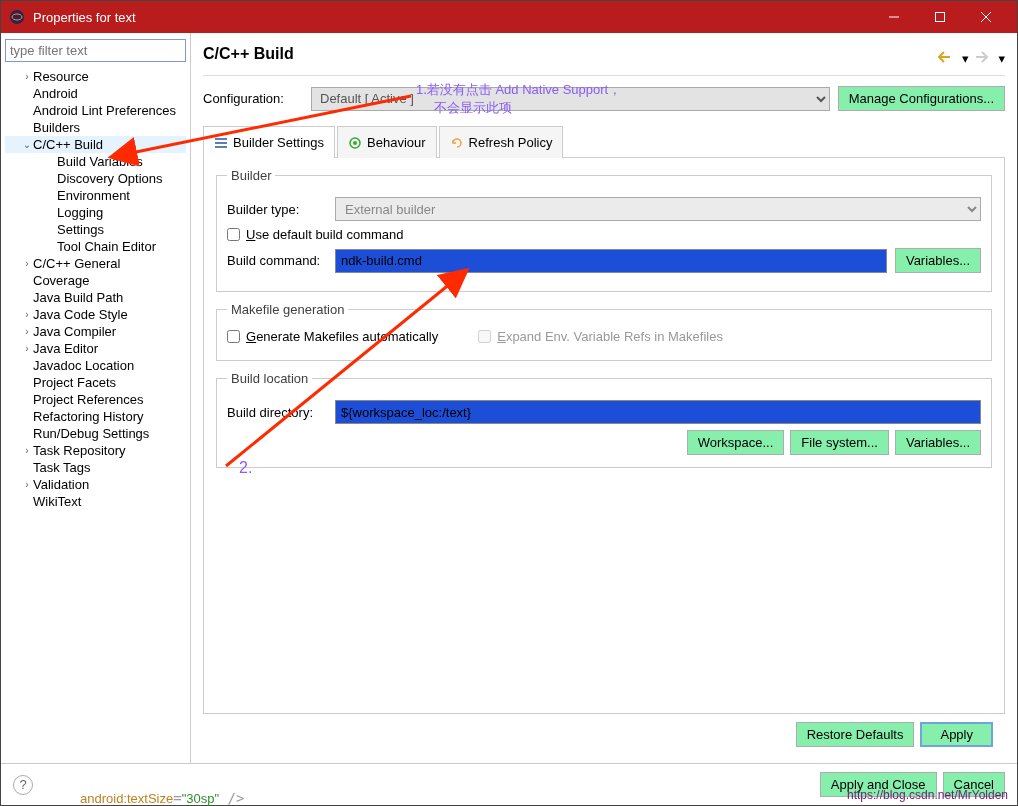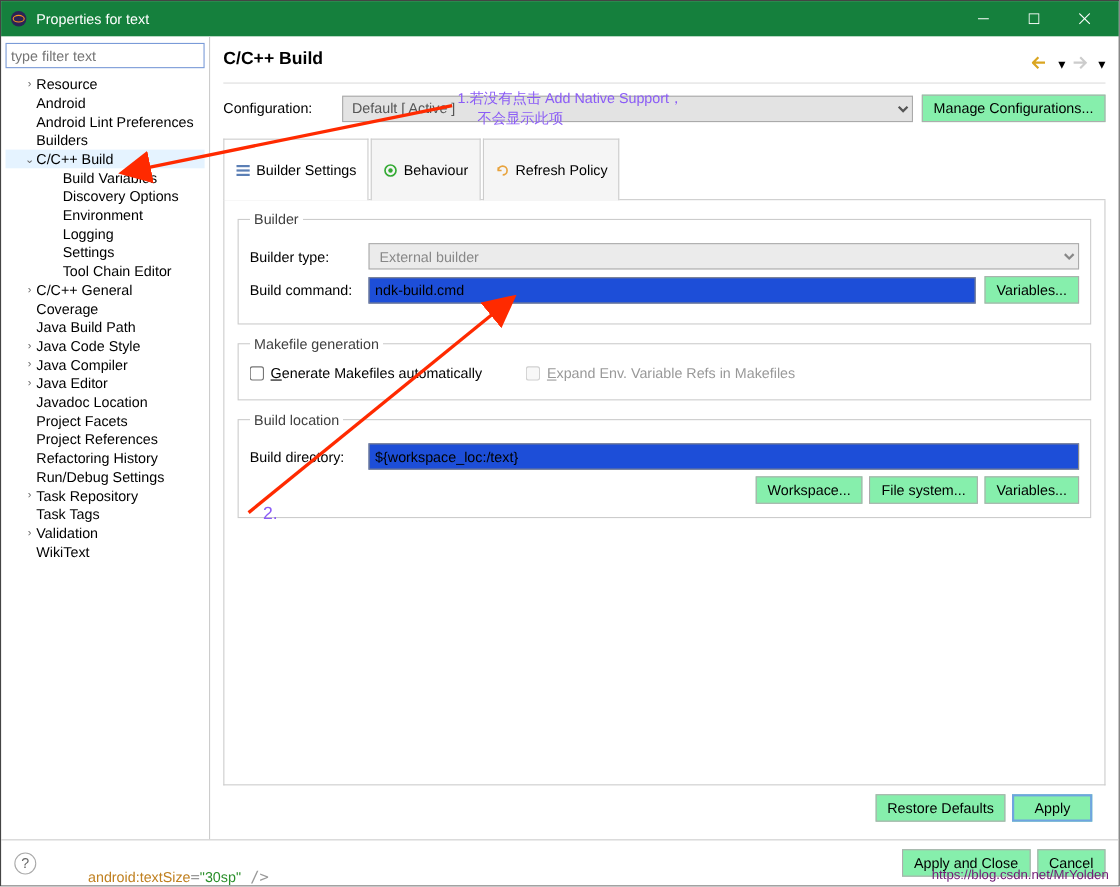--- a/index.html
+++ b/index.html
@@ -1,18 +1,18 @@
 <!DOCTYPE html>
 <html><head>
 <meta charset="utf-8">
 <style>
 * { box-sizing: border-box; font-family: "Segoe UI", Tahoma, sans-serif; font-size: 13px; }
 body { margin: 0; background: #fff; position: relative; }
 .window { width: 1018px; height: 806px; border: 1px solid #444; display: flex; flex-direction: column; background: #fff; position: relative; }
-.titlebar { height: 32px; background: #15803d; color: #fff; display: flex; align-items: center; padding: 0 8px; }
+.titlebar { height: 32px; background: #b91c1c; color: #fff; display: flex; align-items: center; padding: 0 8px; }
 .titlebar .icon { width: 16px; height: 16px; margin-right: 8px; display: inline-flex; align-items: center; justify-content: center; }
 .titlebar .spacer { flex: 1; }
 .titlebar .winbtn { width: 46px; height: 32px; display: flex; align-items: center; justify-content: center; color: #fff; }
 .body { flex: 1; display: flex; border-bottom: 1px solid #ccc; min-height: 0; }
 .sidebar { width: 190px; border-right: 1px solid #ccc; padding: 6px 4px; overflow: hidden; }
 .filter { width: 100%; border: 1px solid #7a9bd8; padding: 3px 4px; margin-bottom: 6px; }
 .tree { font-size: 13px; }
 .tree-item { padding: 1px 0 1px 0; white-space: nowrap; display: flex; align-items: center; cursor: default; }
 .tree-item .caret { width: 12px; text-align: center; color: #666; font-size: 10px; display: inline-block; }
 .tree-item.sel { background: #e5f3ff; }
@@ -20,21 +20,21 @@
 .indent2 { padding-left: 40px; }
 .main { flex: 1; display: flex; flex-direction: column; padding: 8px 12px; min-width: 0; }
 .header { display: flex; align-items: center; }
 .header h1 { font-size: 16px; font-weight: 600; margin: 4px 0 12px; flex: 1; }
 .header .nav { display: flex; gap: 6px; }
 .hr { border-bottom: 1px solid #ddd; margin-bottom: 10px; }
 .configrow { display: flex; align-items: center; gap: 8px; margin-bottom: 14px; }
 .configrow select { flex: 1; height: 24px; background: #e5e5e5; border: 1px solid #aaa; padding: 0 4px; }
 .btn { background: #86efac; border: 1px solid #adadad; padding: 4px 10px; cursor: default; }
 .tabs { display: flex; border-bottom: 1px solid #ccc; }
-.tab { padding: 20px 10px; border: 1px solid #ccc; border-bottom: none; background: #fff; margin-right: 2px; display: flex; gap: 5px; align-items: center; position: relative; top: 1px; }
+.tab { padding: 8px 10px; border: 1px solid #ccc; border-bottom: none; background: #fff; margin-right: 2px; display: flex; gap: 5px; align-items: center; position: relative; top: 1px; }
 .tab.active { background: #fff; font-weight: normal; }
 .tab:not(.active) { background: #f5f5f5; }
 .tabicon { width: 14px; height: 14px; display: inline-block; }
 .content { border: 1px solid #ccc; border-top: none; flex: 1; padding: 10px 12px; overflow: hidden; }
 fieldset { border: 1px solid #ccc; margin: 0 0 10px; padding: 8px 10px 12px; }
 legend { padding: 0 4px; color: #404040; }
 .row { display: flex; align-items: center; gap: 8px; margin: 6px 0; }
 .row label, .lbl { min-width: 100px; }
 .txt { flex: 1; border: 1px solid #888; padding: 3px 5px; height: 24px; background: #1d4ed8; }
 .txt.disabled, select.disabled { background: #e3e3e3; color: #555; }
@@ -253,20 +253,24 @@
         </div>
       </div>
 
       <div class="content">
         <fieldset>
           <legend>Builder</legend>
           <div class="row">
             <span class="lbl">Builder type:</span>
             <select class="txt disabled" disabled=""><option>External builder</option></select>
           </div>
+          <label class="chk">
+            <input type="checkbox" style="">
+              <span><span class="u">U</span><span>se default build command</span></span>
+          </label>
           <div class="row">
             <span class="lbl"><span>Build c</span><span class="u">o</span><span>mmand:</span></span>
             <input class="txt" value="ndk-build.cmd" style="">
             <button class="btn">Variables...</button>
           </div>
         </fieldset>
 
         <fieldset>
           <legend>Makefile generation</legend>
           <div style="display:flex;gap:40px">

